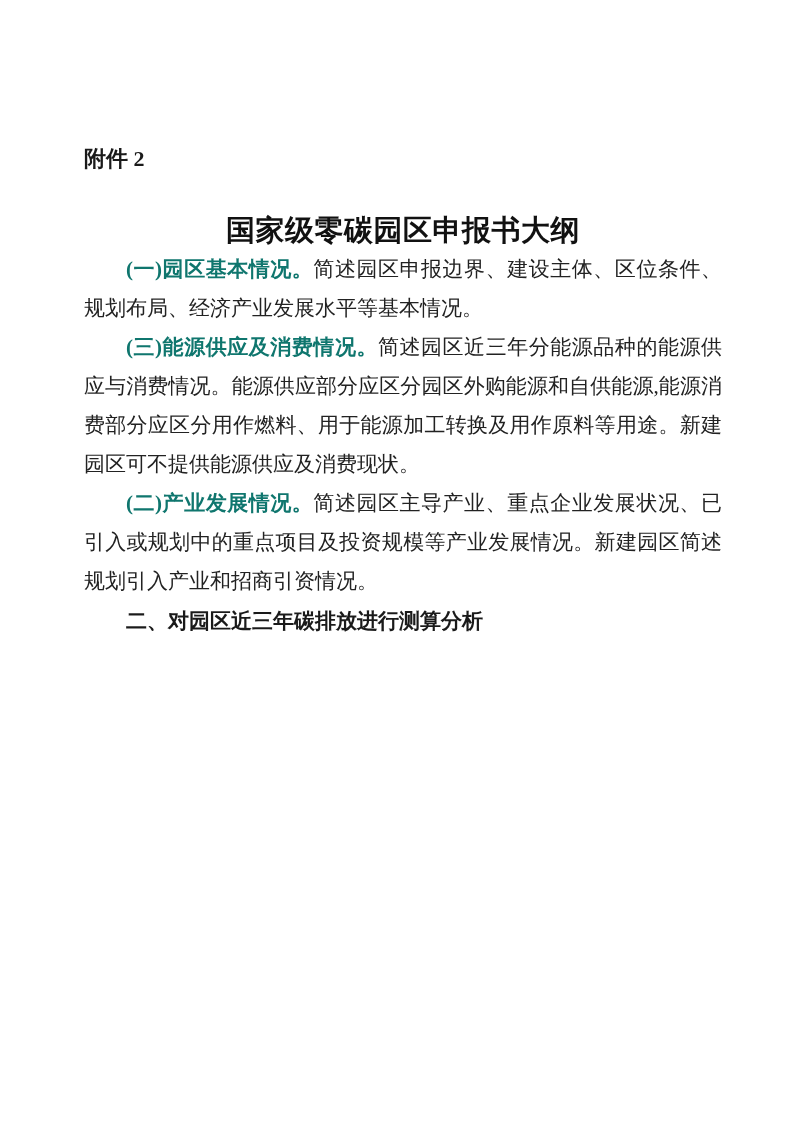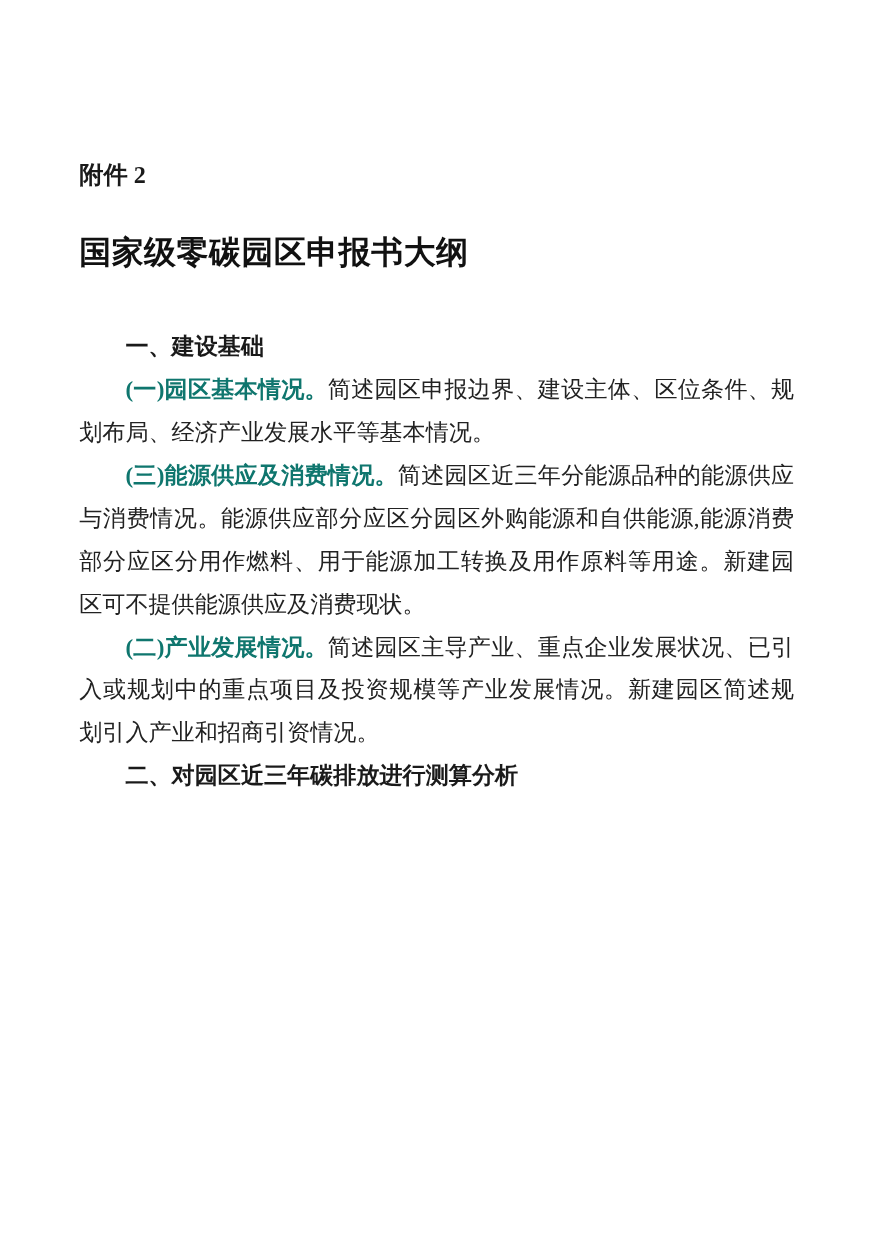--- a/index.html
+++ b/index.html
@@ -4,35 +4,36 @@
 <style>
   html, body { margin:0; padding:0; background:#ffffff; }
   .page {
     position:relative;
     width:794px; height:1123px;
     background:#ffffff;
     overflow:hidden;
     font-family:"Liberation Serif","DejaVu Serif",serif;
     color:#222222;
   }
-  .content { padding:0 72px; }
+  .content { padding:0 72px;margin-left:12px; }
   .annex {
     margin:139px 0 0 0;
     font-family:"Liberation Serif","DejaVu Serif",serif;
     font-weight:700;
     font-size:22px;
     line-height:39px;
     color:#1a1a1a;
   }
   .doc-title {
     margin:33px 0 0 0;
     font-family:"Liberation Serif","DejaVu Serif",serif;
     font-weight:700;
     font-size:29px;
     line-height:39px;
+    text-align:center;
     letter-spacing:0.5px;
     color:#111111;
   }
   .heading {
     margin:0;
     font-family:"Liberation Sans","DejaVu Sans",sans-serif;
     font-weight:700;
     font-size:21px;
     line-height:39px;
     text-indent:42px;
@@ -53,21 +54,20 @@
 </head>
 <body>
 
 <div class="page">
   <div class="content">
 
     <div class="annex">附件 2</div>
 
     <h1 class="doc-title">国家级零碳园区申报书大纲</h1>
 
-    <h2 class="heading heading-first">一、建设基础</h2>
 
     <p class="para"><span class="lead">(一)园区基本情况。</span><span>简述园区申报边界、建设主体、区位条件、规划布局、经济产业发展水平等基本情况。</span></p>
 
     <p class="para"><span class="lead">(三)能源供应及消费情况。</span><span>简述园区近三年分能源品种的能源供应与消费情况。能源供应部分应区分园区外购能源和自供能源,能源消费部分应区分用作燃料、用于能源加工转换及用作原料等用途。新建园区可不提供能源供应及消费现状。</span></p>
 
     <p class="para"><span class="lead">(二)产业发展情况。</span><span>简述园区主导产业、重点企业发展状况、已引入或规划中的重点项目及投资规模等产业发展情况。新建园区简述规划引入产业和招商引资情况。</span></p>
 
 
     <h2 class="heading">二、对园区近三年碳排放进行测算分析</h2>
 

